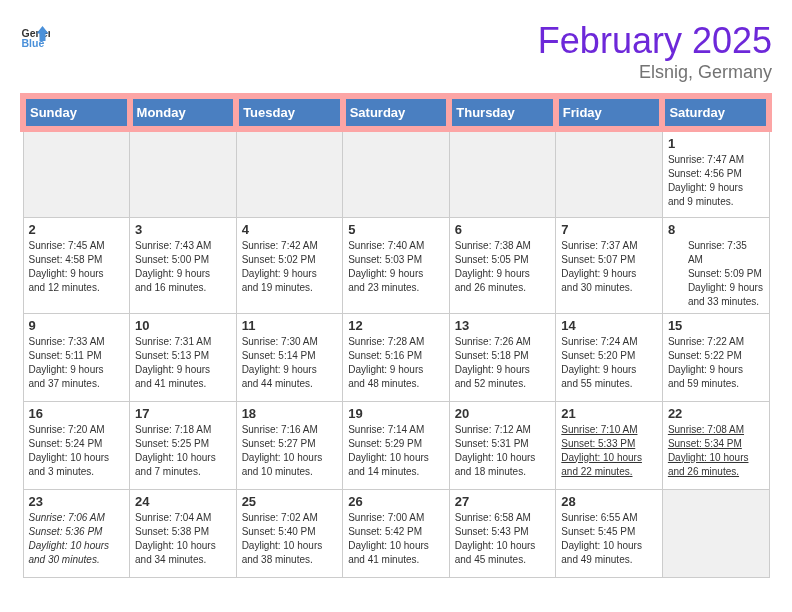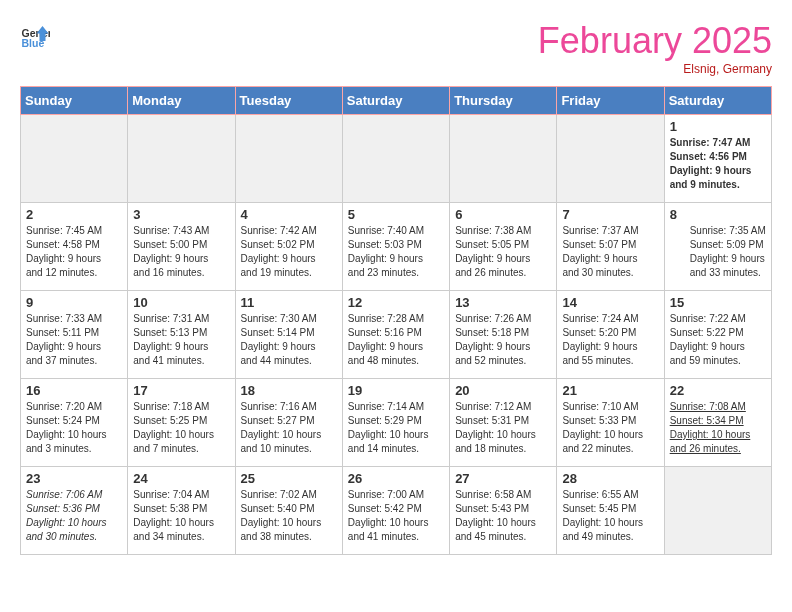--- a/index.html
+++ b/index.html
@@ -24,39 +24,39 @@
     .logo-icon {
       width: 30px;
       height: 30px;
     }
     .title-block {
       text-align: right;
     }
     .month-title {
       font-size: 36px;
       font-weight: normal;
-      color: #ec4899;
+      color: #6d28d9;
     }
     .location {
-      font-size: 12px;
-      color: #b91c1c;
+      font-size: 18px;
+      color: #737373;
     }
     table {
       width: 100%;
       border-collapse: collapse;
       table-layout: fixed;
     }
     th {
       background: #4a7fc1;
       color: #fff;
       font-size: 13px;
       font-weight: bold;
       padding: 6px 4px;
       text-align: left;
-      border: 1px solid #fca5a5;
+      border: 6px solid #fca5a5;
     }
     td {
       border: 1px solid #ccc;
       vertical-align: top;
       padding: 4px 5px;
       height: 88px;
       font-size: 10.5px;
       color: #333;
       background: #fff;
     }
@@ -106,21 +106,21 @@
   <tbody id="calendar-body">
   <tr>
         <td class="empty"></td>
         <td class="empty"></td>
         <td class="empty"></td>
         <td class="empty"></td>
         <td class="empty"></td>
         <td class="empty"></td>
         <td>
           <div class="day-num">1</div>
-          <div class="day-info" style="white-space: pre-line; font-weight: bold;">Sunrise: 7:47 AM
+          <div class="day-info" style="white-space: pre-line;">Sunrise: 7:47 AM
 Sunset: 4:56 PM
 Daylight: 9 hours
 and 9 minutes.</div>
         </td>
       </tr>
       <tr>
         <td>
           <div class="day-num">2</div>
           <div class="day-info" style="white-space: pre-line;">Sunrise: 7:45 AM
 Sunset: 4:58 PM
@@ -252,21 +252,21 @@
         </td>
         <td>
           <div class="day-num">20</div>
           <div class="day-info" style="white-space: pre-line;">Sunrise: 7:12 AM
 Sunset: 5:31 PM
 Daylight: 10 hours
 and 18 minutes.</div>
         </td>
         <td>
           <div class="day-num">21</div>
-          <div class="day-info" style="white-space: pre-line;">Sunrise: 7:10 AM
+          <div class="day-info" style="white-space: pre-line; text-decoration: underline;">Sunrise: 7:10 AM
 Sunset: 5:33 PM
 Daylight: 10 hours
 and 22 minutes.</div>
         </td>
         <td>
           <div class="day-num">22</div>
           <div class="day-info" style="white-space: pre-line; text-decoration: underline;">Sunrise: 7:08 AM
 Sunset: 5:34 PM
 Daylight: 10 hours
 and 26 minutes.</div>

